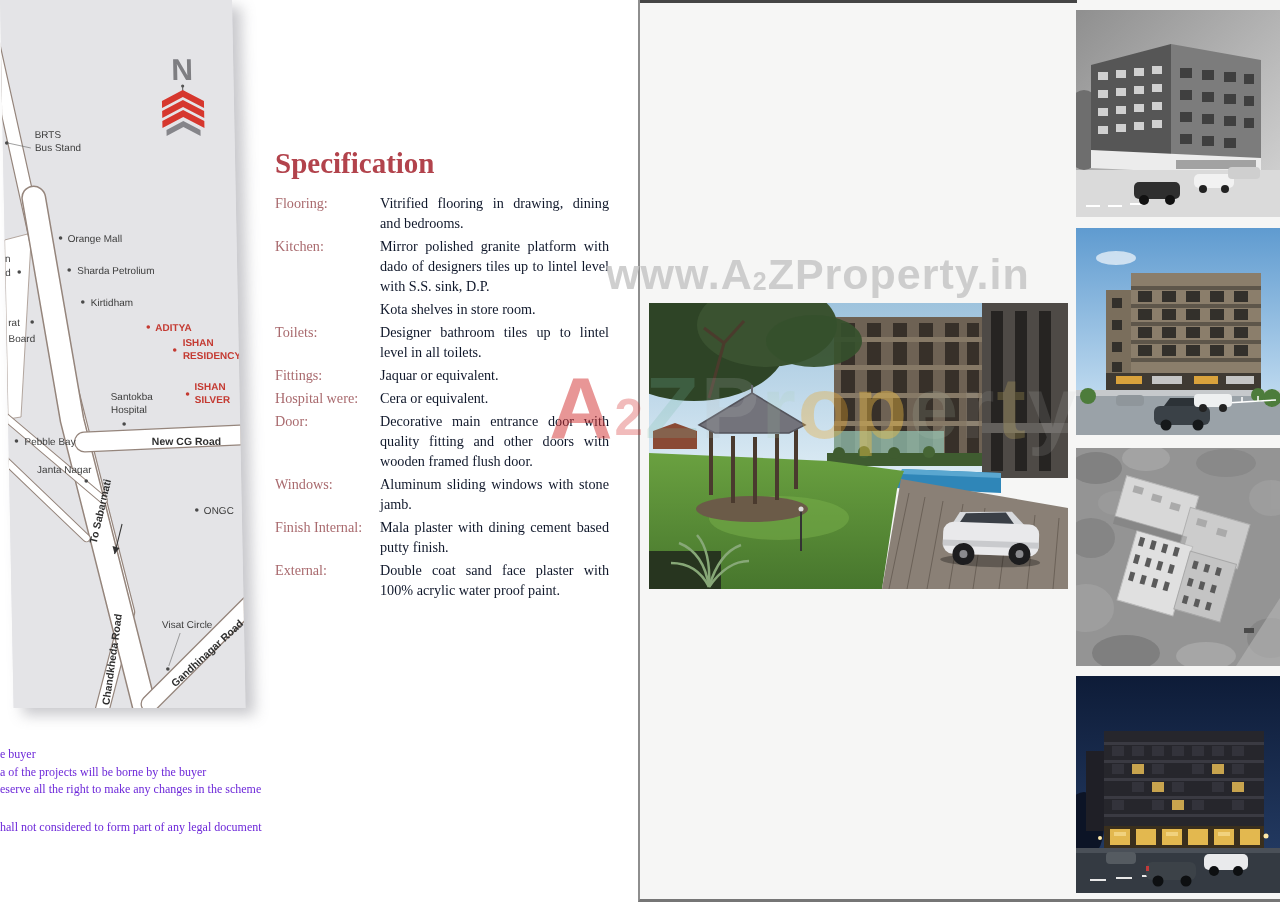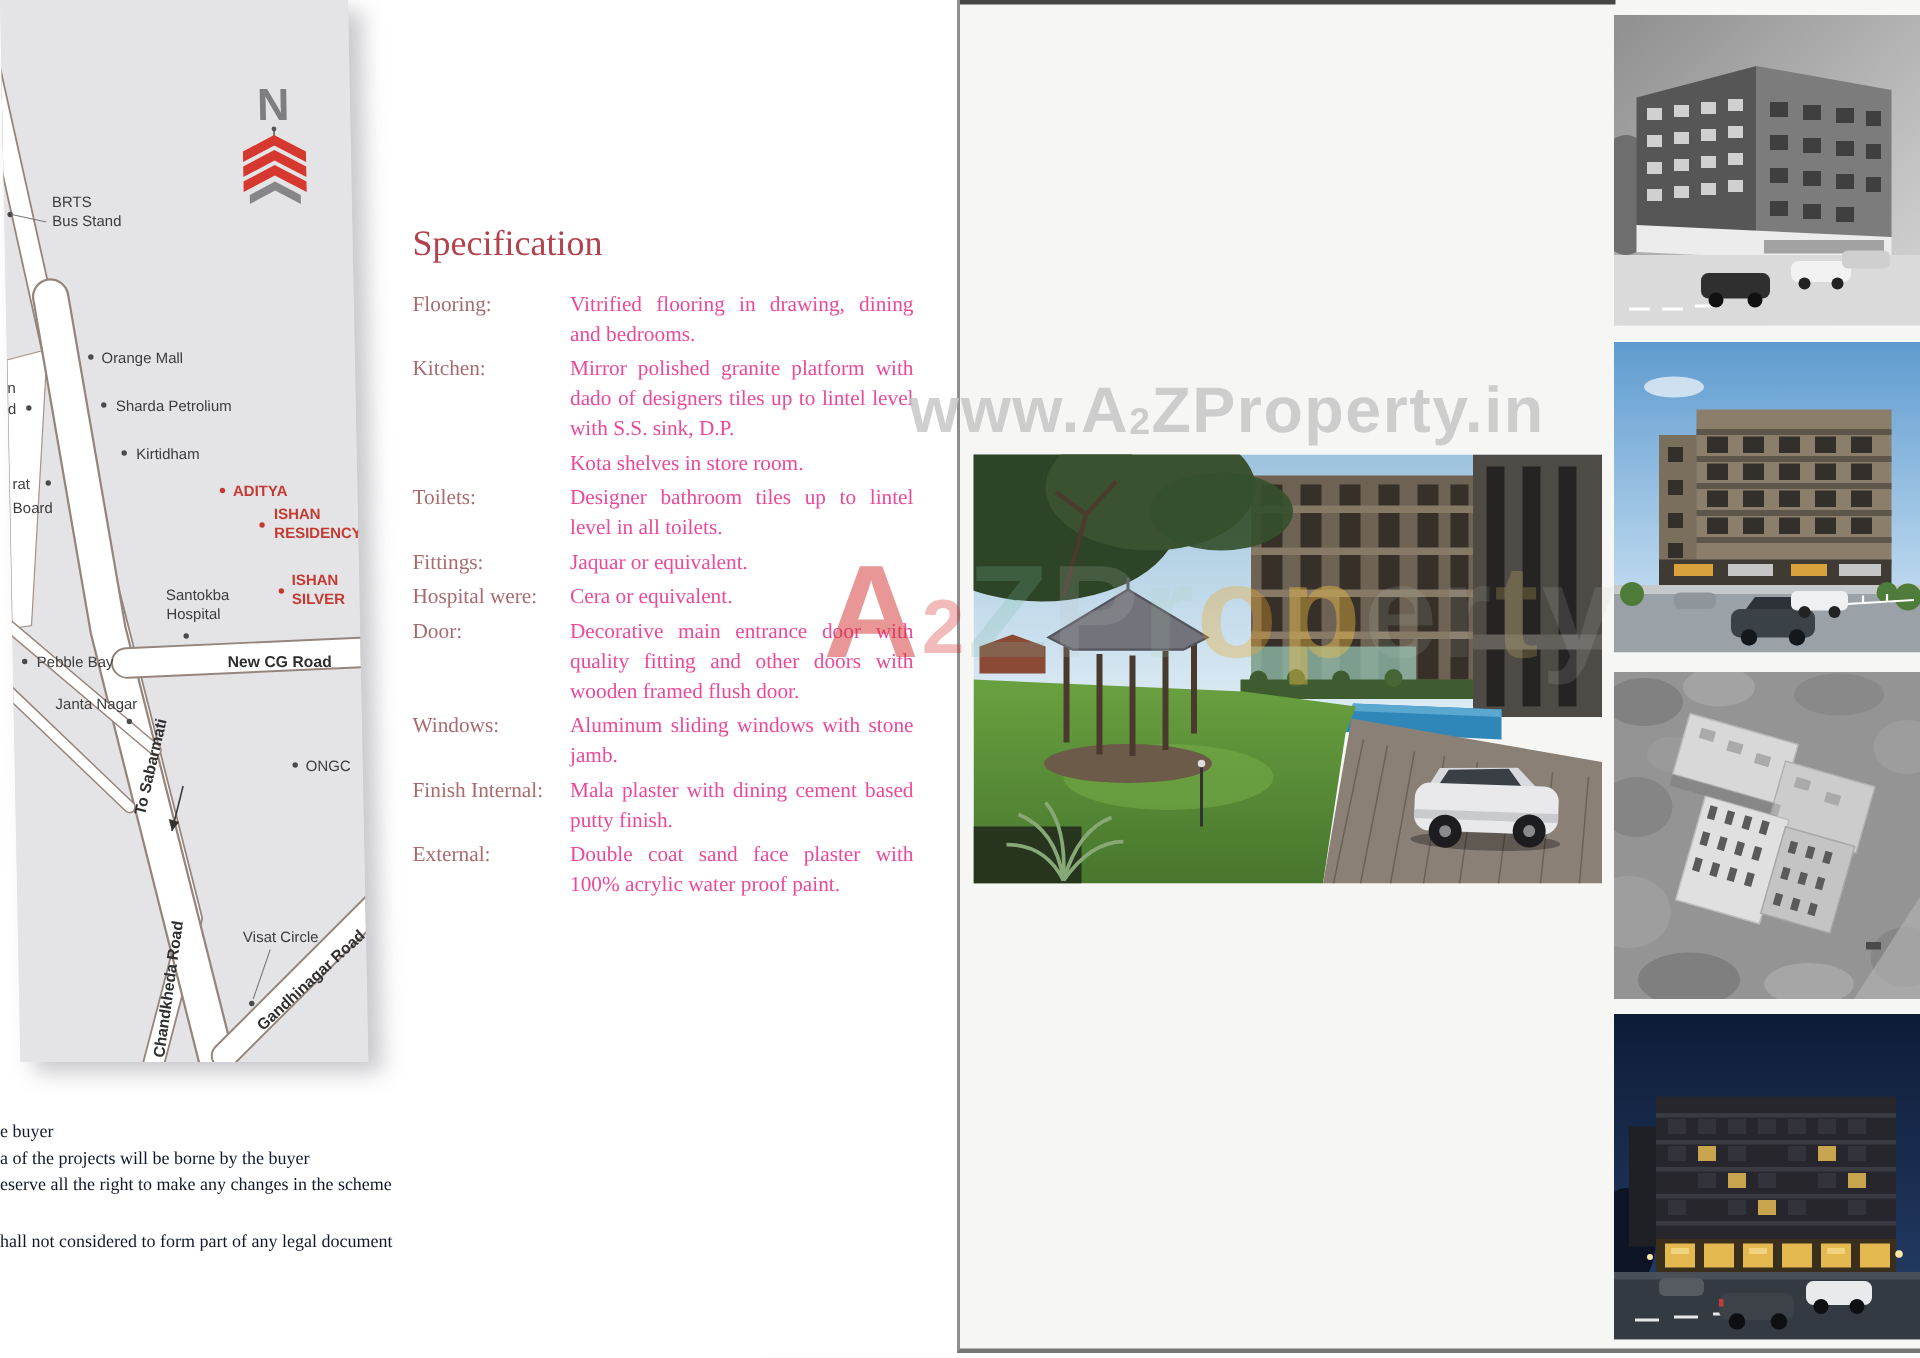--- a/index.html
+++ b/index.html
@@ -16,31 +16,31 @@
   .map-card svg{display:block;}
   .map-label{font-family:"Liberation Sans",sans-serif;font-size:10px;fill:#3c3c3c;font-weight:500;}
   .map-proj{font-family:"Liberation Sans",sans-serif;font-size:10px;font-weight:700;fill:#c43a32;}
   .map-road-label{font-family:"Liberation Sans",sans-serif;font-size:10.5px;font-weight:600;fill:#2f2f2f;}
   
   .spec{
     position:absolute;left:275px;top:146px;width:334px;z-index:1;
     font-family:"Liberation Serif",serif;
   }
   .spec-title{
-    font-size:24px;color:#b2434c;font-weight:400;margin:0 0 13px 0;line-height:34px;
+    font-size:29px;color:#b2434c;font-weight:700;margin:0 0 13px 0;line-height:34px;
     font-family:"Liberation Serif",serif;
   }
   .spec-row{display:grid;grid-template-columns:105px 1fr;margin-bottom:3px;}
   .spec-label{color:#a96a6e;font-size:14.2px;line-height:20px;}
-  .spec-text{color:#ec4899;font-size:14.2px;line-height:20px;text-align:justify;}
+  .spec-text{color:#0f172a;font-size:14.2px;line-height:20px;text-align:justify;}
   .spec-text2{grid-column:2;margin-top:3px;}
   
   .disclaimer{
     position:absolute;left:0;top:746px;width:280px;z-index:2;
-    font-family:"Liberation Serif",serif;font-size:12px;color:#0f172a;line-height:17.5px;
+    font-family:"Liberation Serif",serif;font-size:12px;color:#6d28d9;line-height:17.5px;
   }
   .disclaimer .gap{margin-top:20px;}
   
   .right-page{
     position:absolute;left:638px;top:0;width:642px;height:899px;z-index:0;
     background:#f6f6f5;border-bottom:3px solid #767676;border-left:2px solid #8e8e8e;
   }
   .right-page::before{
     content:"";position:absolute;left:0;top:0;width:437px;height:3px;background:#454545;
   }

